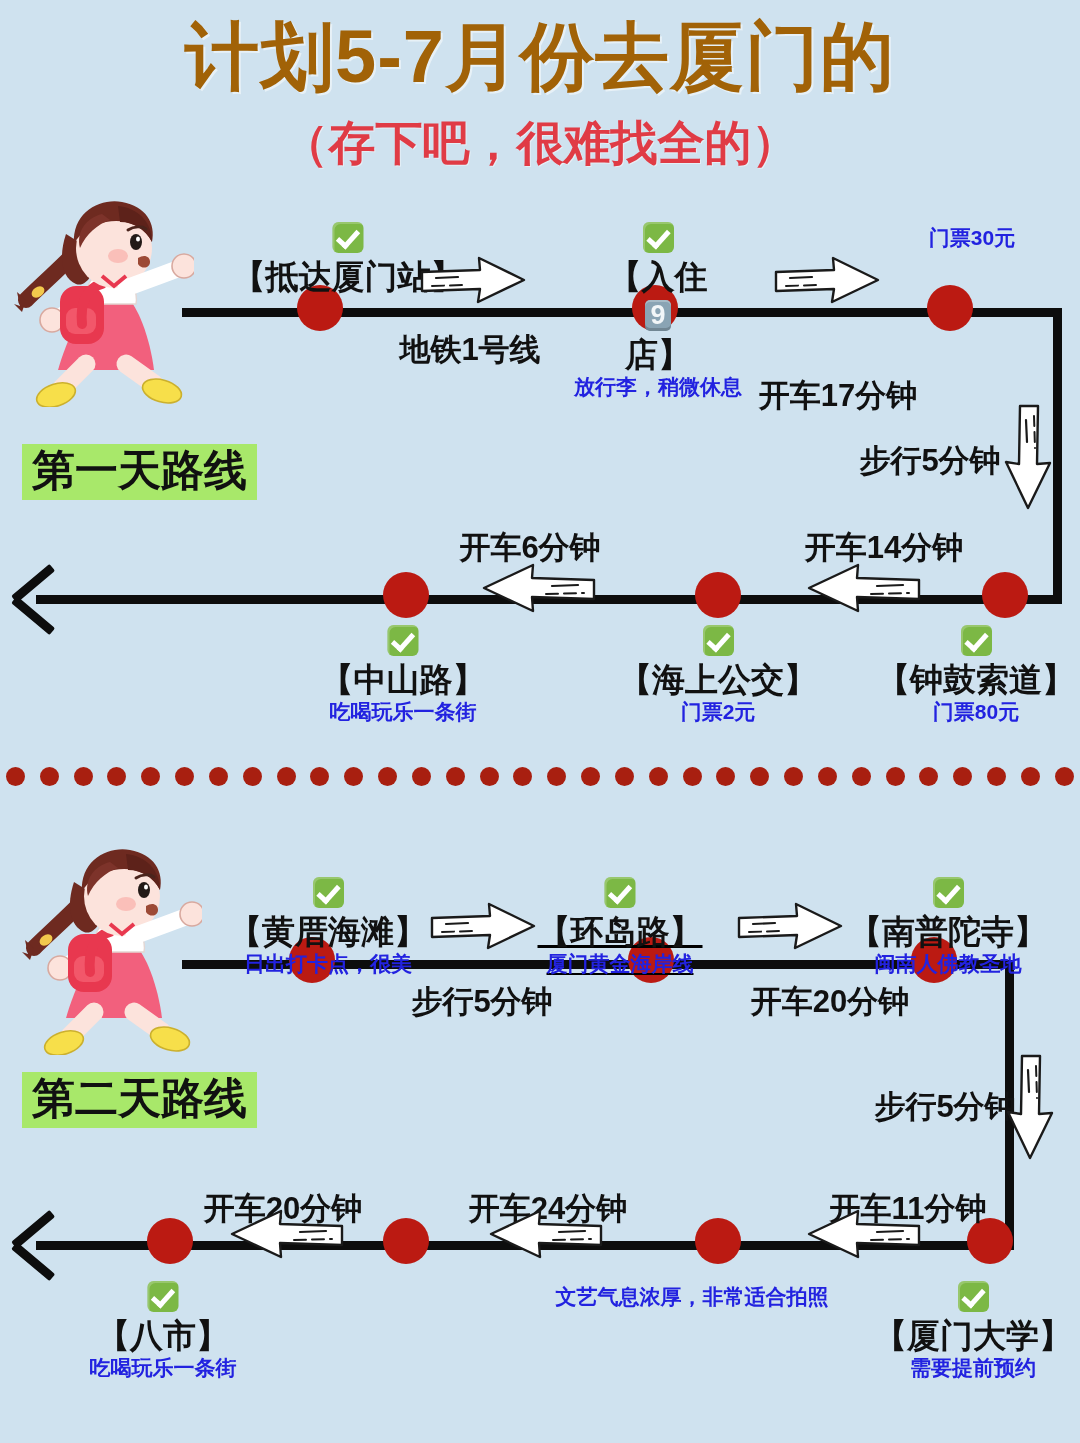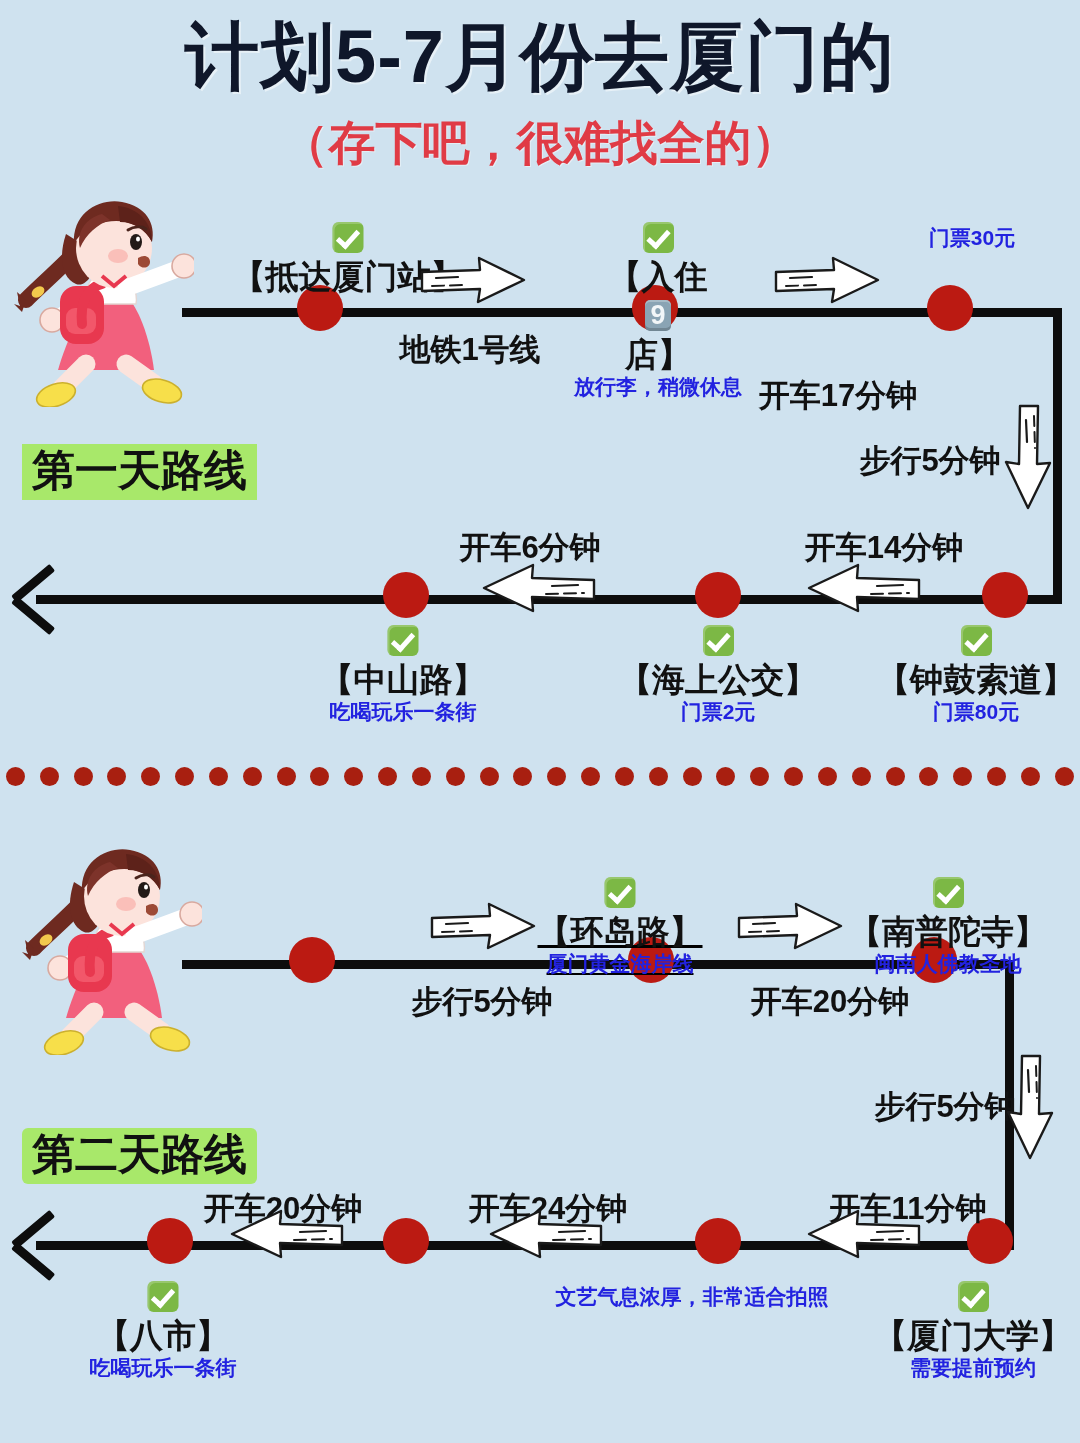--- a/index.html
+++ b/index.html
@@ -7,21 +7,21 @@
     width:1080px;height:1443px;
     background:#cfe2ef;
     font-family:"Liberation Sans","DejaVu Sans",sans-serif;
     overflow:hidden;position:relative;
   }
   .page{position:relative;width:1080px;height:1443px;}
 
   
   .title{
     position:absolute;left:0;top:8px;width:1080px;text-align:center;
-    font-size:74px;font-weight:bold;color:#0f172a;letter-spacing:1px;
+    font-size:74px;font-weight:bold;color:#a16207;letter-spacing:1px;
     text-shadow:2px 2px 0 rgba(255,255,255,.5);
     white-space:nowrap;
   }
   .subtitle{
     position:absolute;left:0;top:112px;width:1080px;text-align:center;
     font-size:47px;font-weight:bold;color:#e03b45;white-space:nowrap;
     text-shadow:1px 1px 0 rgba(255,255,255,.45);
   }
 
   
@@ -331,33 +331,40 @@
       <ellipse cx="124" cy="47" rx="2" ry="2.5" fill="#ffffff"></ellipse>
       <path d="M114 38 C120 34 128 34 132 37" stroke="#4a241c" stroke-width="3" fill="none" stroke-linecap="round"></path>
       <ellipse cx="104" cy="64" rx="10" ry="7" fill="#f9b9b3" opacity=".85"></ellipse>
       <path d="M124 66 C130 62 136 64 136 70 C136 76 128 78 124 72 Z" fill="#9c4a36"></path>
       <path d="M112 96 L150 82 L166 76" stroke="#fff" stroke-width="17" fill="none" stroke-linecap="round"></path>
       <circle cx="170" cy="74" r="12" fill="#fce3dc" stroke="#d8a99f" stroke-width="1.6"></circle>
       <path d="M88 84 L100 94 L112 84" stroke="#e8384f" stroke-width="4" fill="none"></path>
     </svg>
   </div>
 
-  <div class="day-label" style="left:22px;top:1128px;border-radius:6px;">第二天路线</div>
+  <div class="day-label" style="left:22px;top:1072px;">第二天路线</div>
 
   <div class="h-line" style="left:182px;top:960px;width:832px;"></div>
 
   <div class="v-line" style="left:1005px;top:960px;height:290px;"></div>
 
   <div class="h-line" style="left:36px;top:1241px;width:978px;"></div>
   <div class="arrow-left-head" style="left:14px;top:1241px;"></div>
 
   <div class="dot" style="left:289px;top:937px;"></div>
   <div class="dot" style="left:628px;top:937px;"></div>
   <div class="dot" style="left:911px;top:937px;"></div>
 
+  <div class="stop center" style="left:328px;top:877px;">
+    <div class="stop-title">
+      <span class="check"></span>
+      <span>【黄厝海滩】</span>
+    </div>
+    <div class="stop-note">日出打卡点，很美</div>
+  </div>
   <div class="stop center" style="left:620px;top:877px;text-decoration:underline;">
     <div class="stop-title">
       <span class="check"></span>
       <span>【环岛路】</span>
     </div>
     <div class="stop-note">厦门黄金海岸线</div>
   </div>
   <div class="stop center" style="left:948px;top:877px;">
     <div class="stop-title">
       <span class="check"></span>

